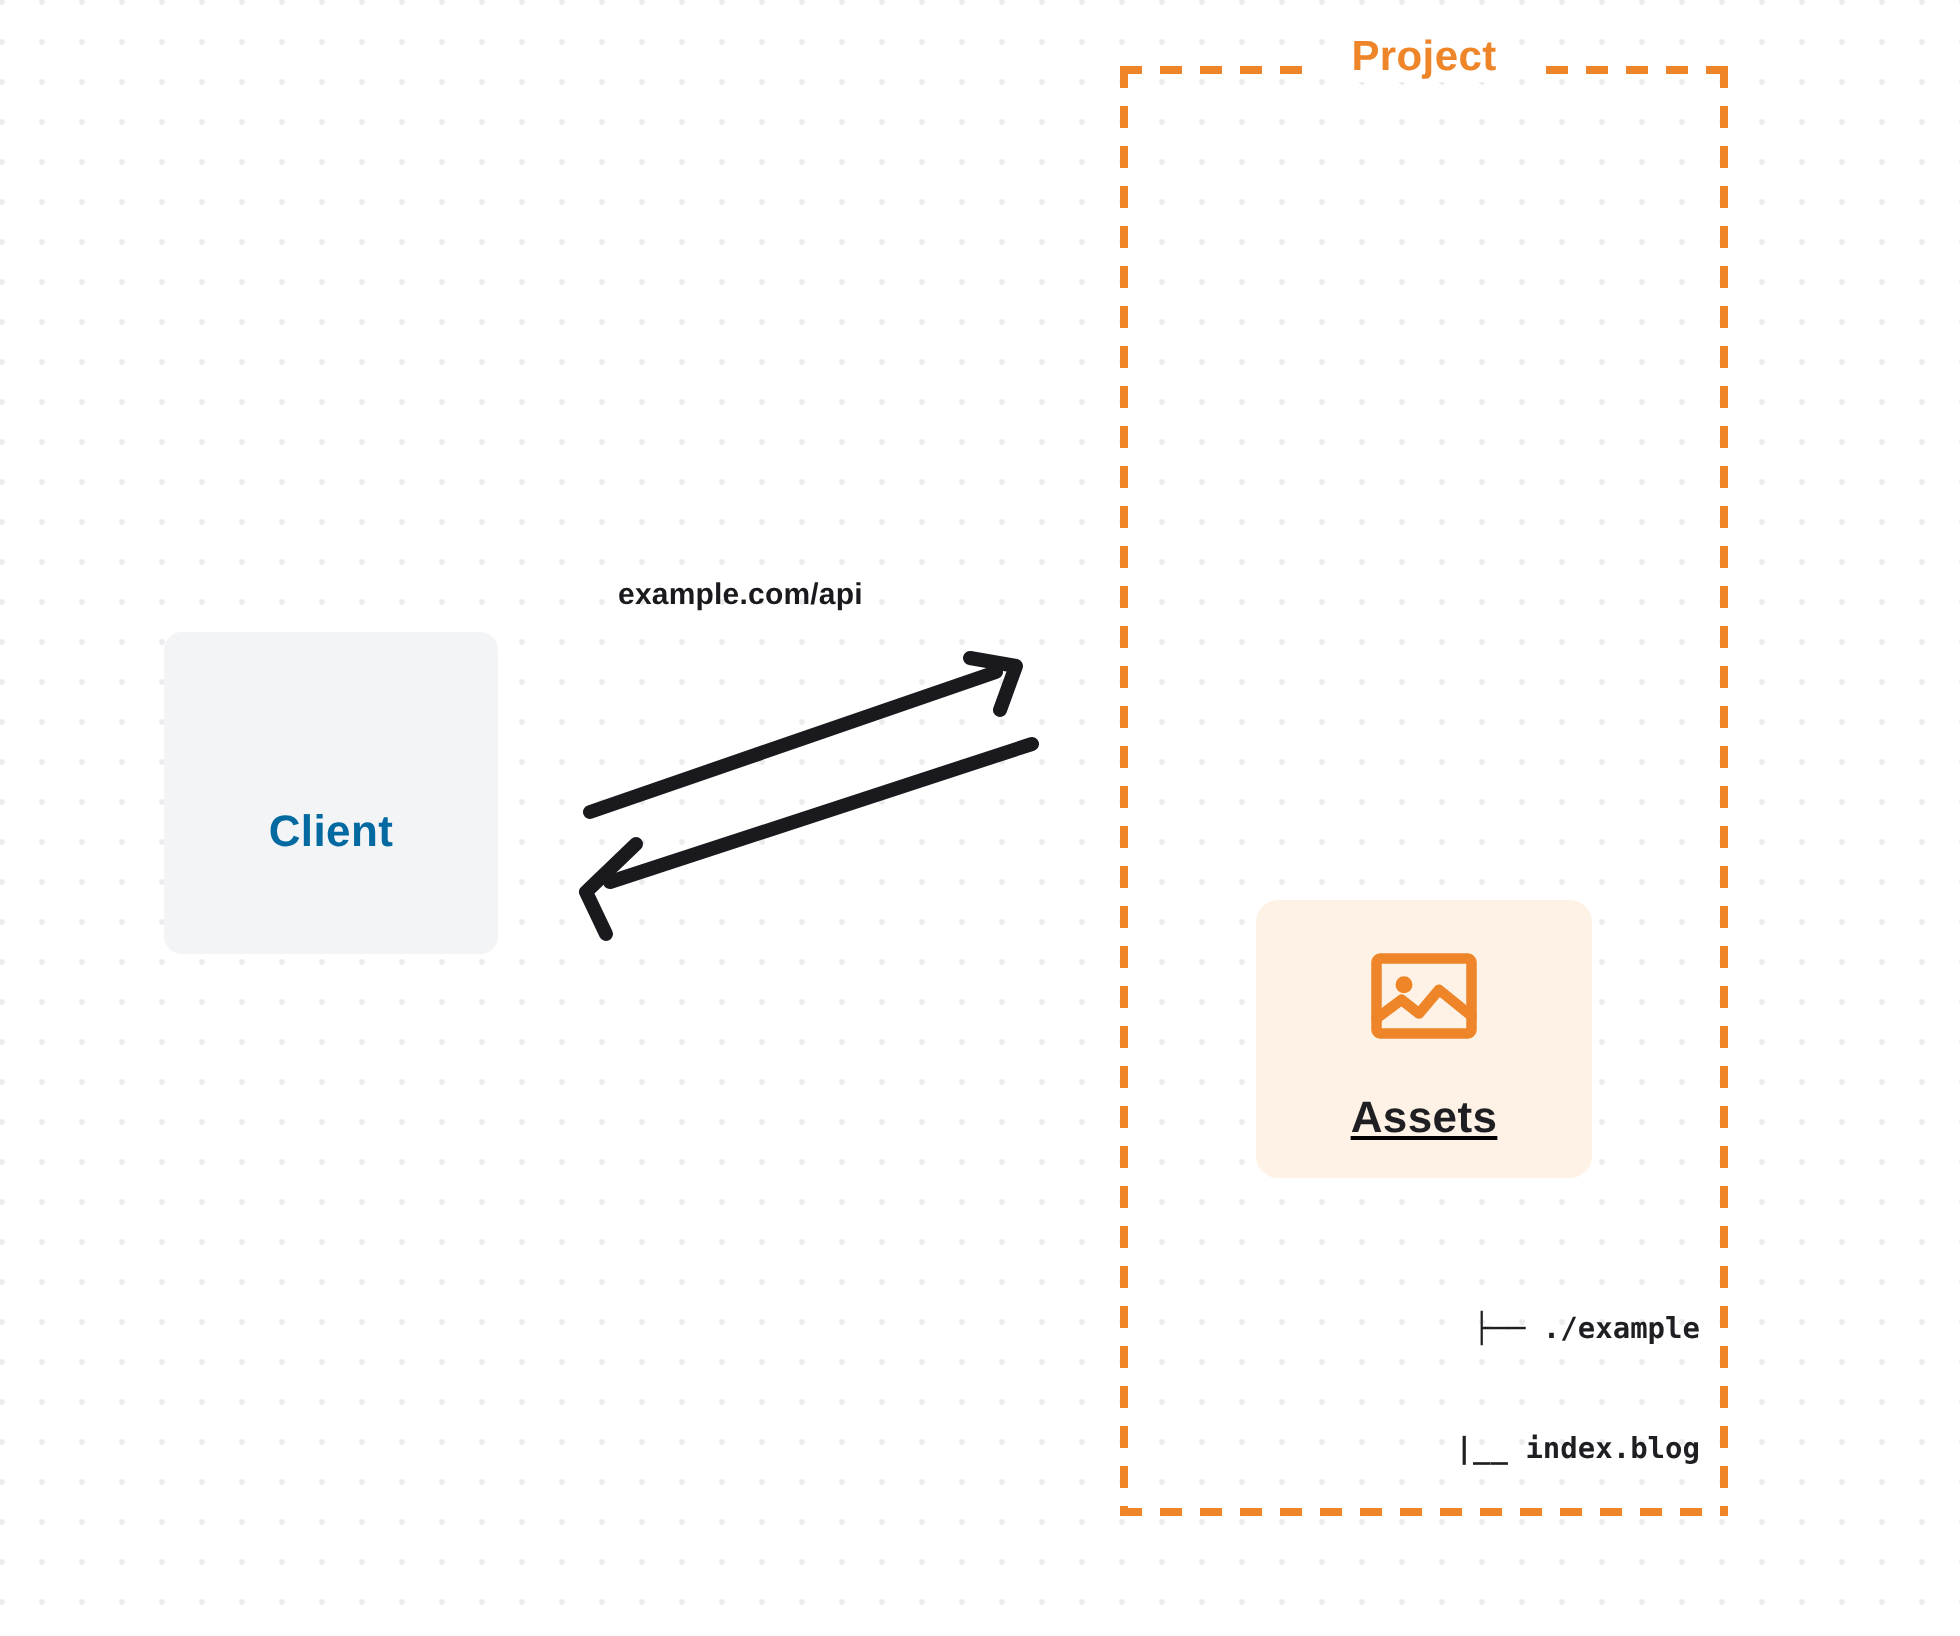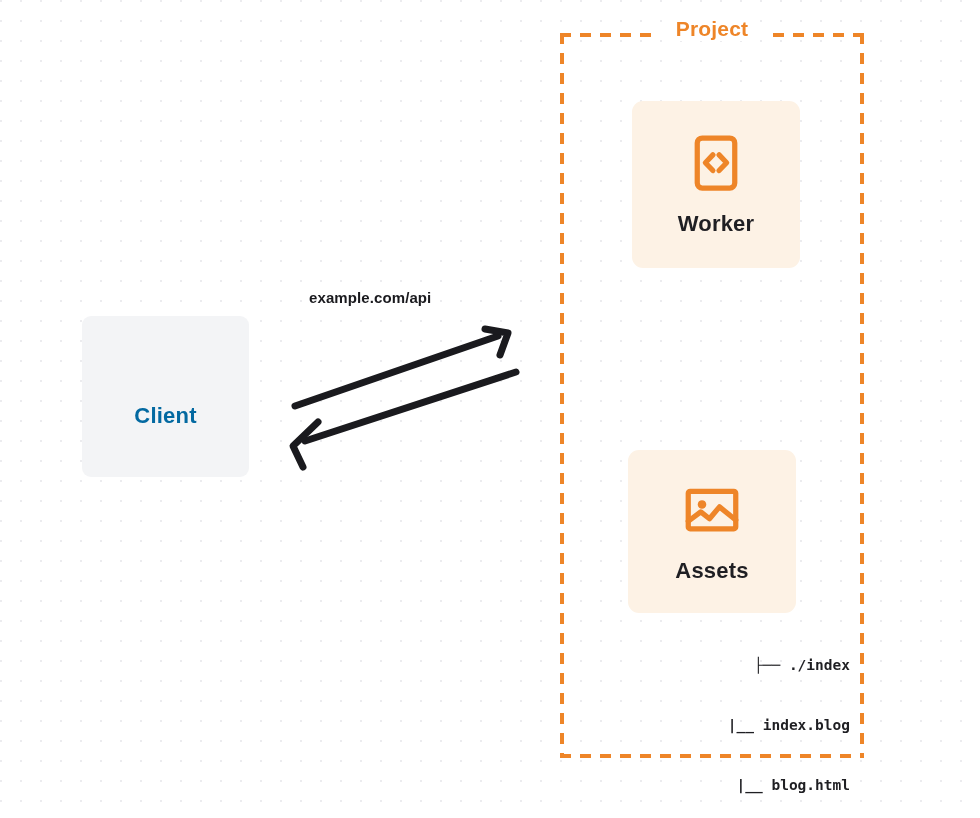--- a/index.html
+++ b/index.html
@@ -152,21 +152,22 @@
   .card-worker {
     left: 72px;
     top: 68px;
     width: 168px;
     height: 167px;
   }
   .card-assets {
     left: 68px;
     top: 417px;
     width: 168px;
-    height: 163px;
+    height: 139px;
+    text-decoration: underline;
   }
   .card-icon {
     width: 60px;
     height: 60px;
     display: block;
   }
   .card-label {
     margin-top: 18px;
     font-size: 22px;
     font-weight: bold;
@@ -218,39 +219,30 @@
 
   <div class="project-box" style="--accent:#ee8528;">
     <div class="proj-edge proj-top-left"></div>
     <div class="proj-edge proj-top-right"></div>
     <div class="proj-edge proj-left"></div>
     <div class="proj-edge proj-right"></div>
     <div class="proj-edge proj-bottom"></div>
 
     <div class="project-title">Project</div>
 
-    <div class="card card-worker">
-      <svg class="card-icon" viewBox="0 0 48 48">
-        <rect x="9" y="4" width="30" height="40" rx="4" ry="4" fill="none" stroke="#ee8528" stroke-width="4.2"></rect>
-        <polyline points="21.5,17.5 15.5,23.8 21.5,30" fill="none" stroke="#ee8528" stroke-width="4.2" stroke-linecap="round" stroke-linejoin="round"></polyline>
-        <polyline points="26.5,17.5 32.5,23.8 26.5,30" fill="none" stroke="#ee8528" stroke-width="4.2" stroke-linecap="round" stroke-linejoin="round"></polyline>
-      </svg>
-      <span class="card-label">Worker</span>
-    </div>
 
     <div class="card card-assets">
       <svg class="card-icon" viewBox="0 0 48 48">
         <rect x="5" y="9" width="38" height="30" rx="1.5" ry="1.5" fill="none" stroke="#ee8528" stroke-width="4.2"></rect>
         <circle cx="16" cy="19.5" r="3.4" fill="#ee8528"></circle>
         <polyline points="5,33 15,25.5 22,31 30,21.5 43,32" fill="none" stroke="#ee8528" stroke-width="4.2" stroke-linecap="round" stroke-linejoin="round"></polyline>
       </svg>
       <span class="card-label">Assets</span>
     </div>
 
     <div class="file-tree">
-      <span class="tree-row">├── ./index</span>
+      <span class="tree-row">├── ./example</span>
       <span class="tree-row">|__ index.blog</span>
-      <span class="tree-row">|__ blog.html</span>
       
     </div>
   </div>
 
 </div>
 
 </body></html>

